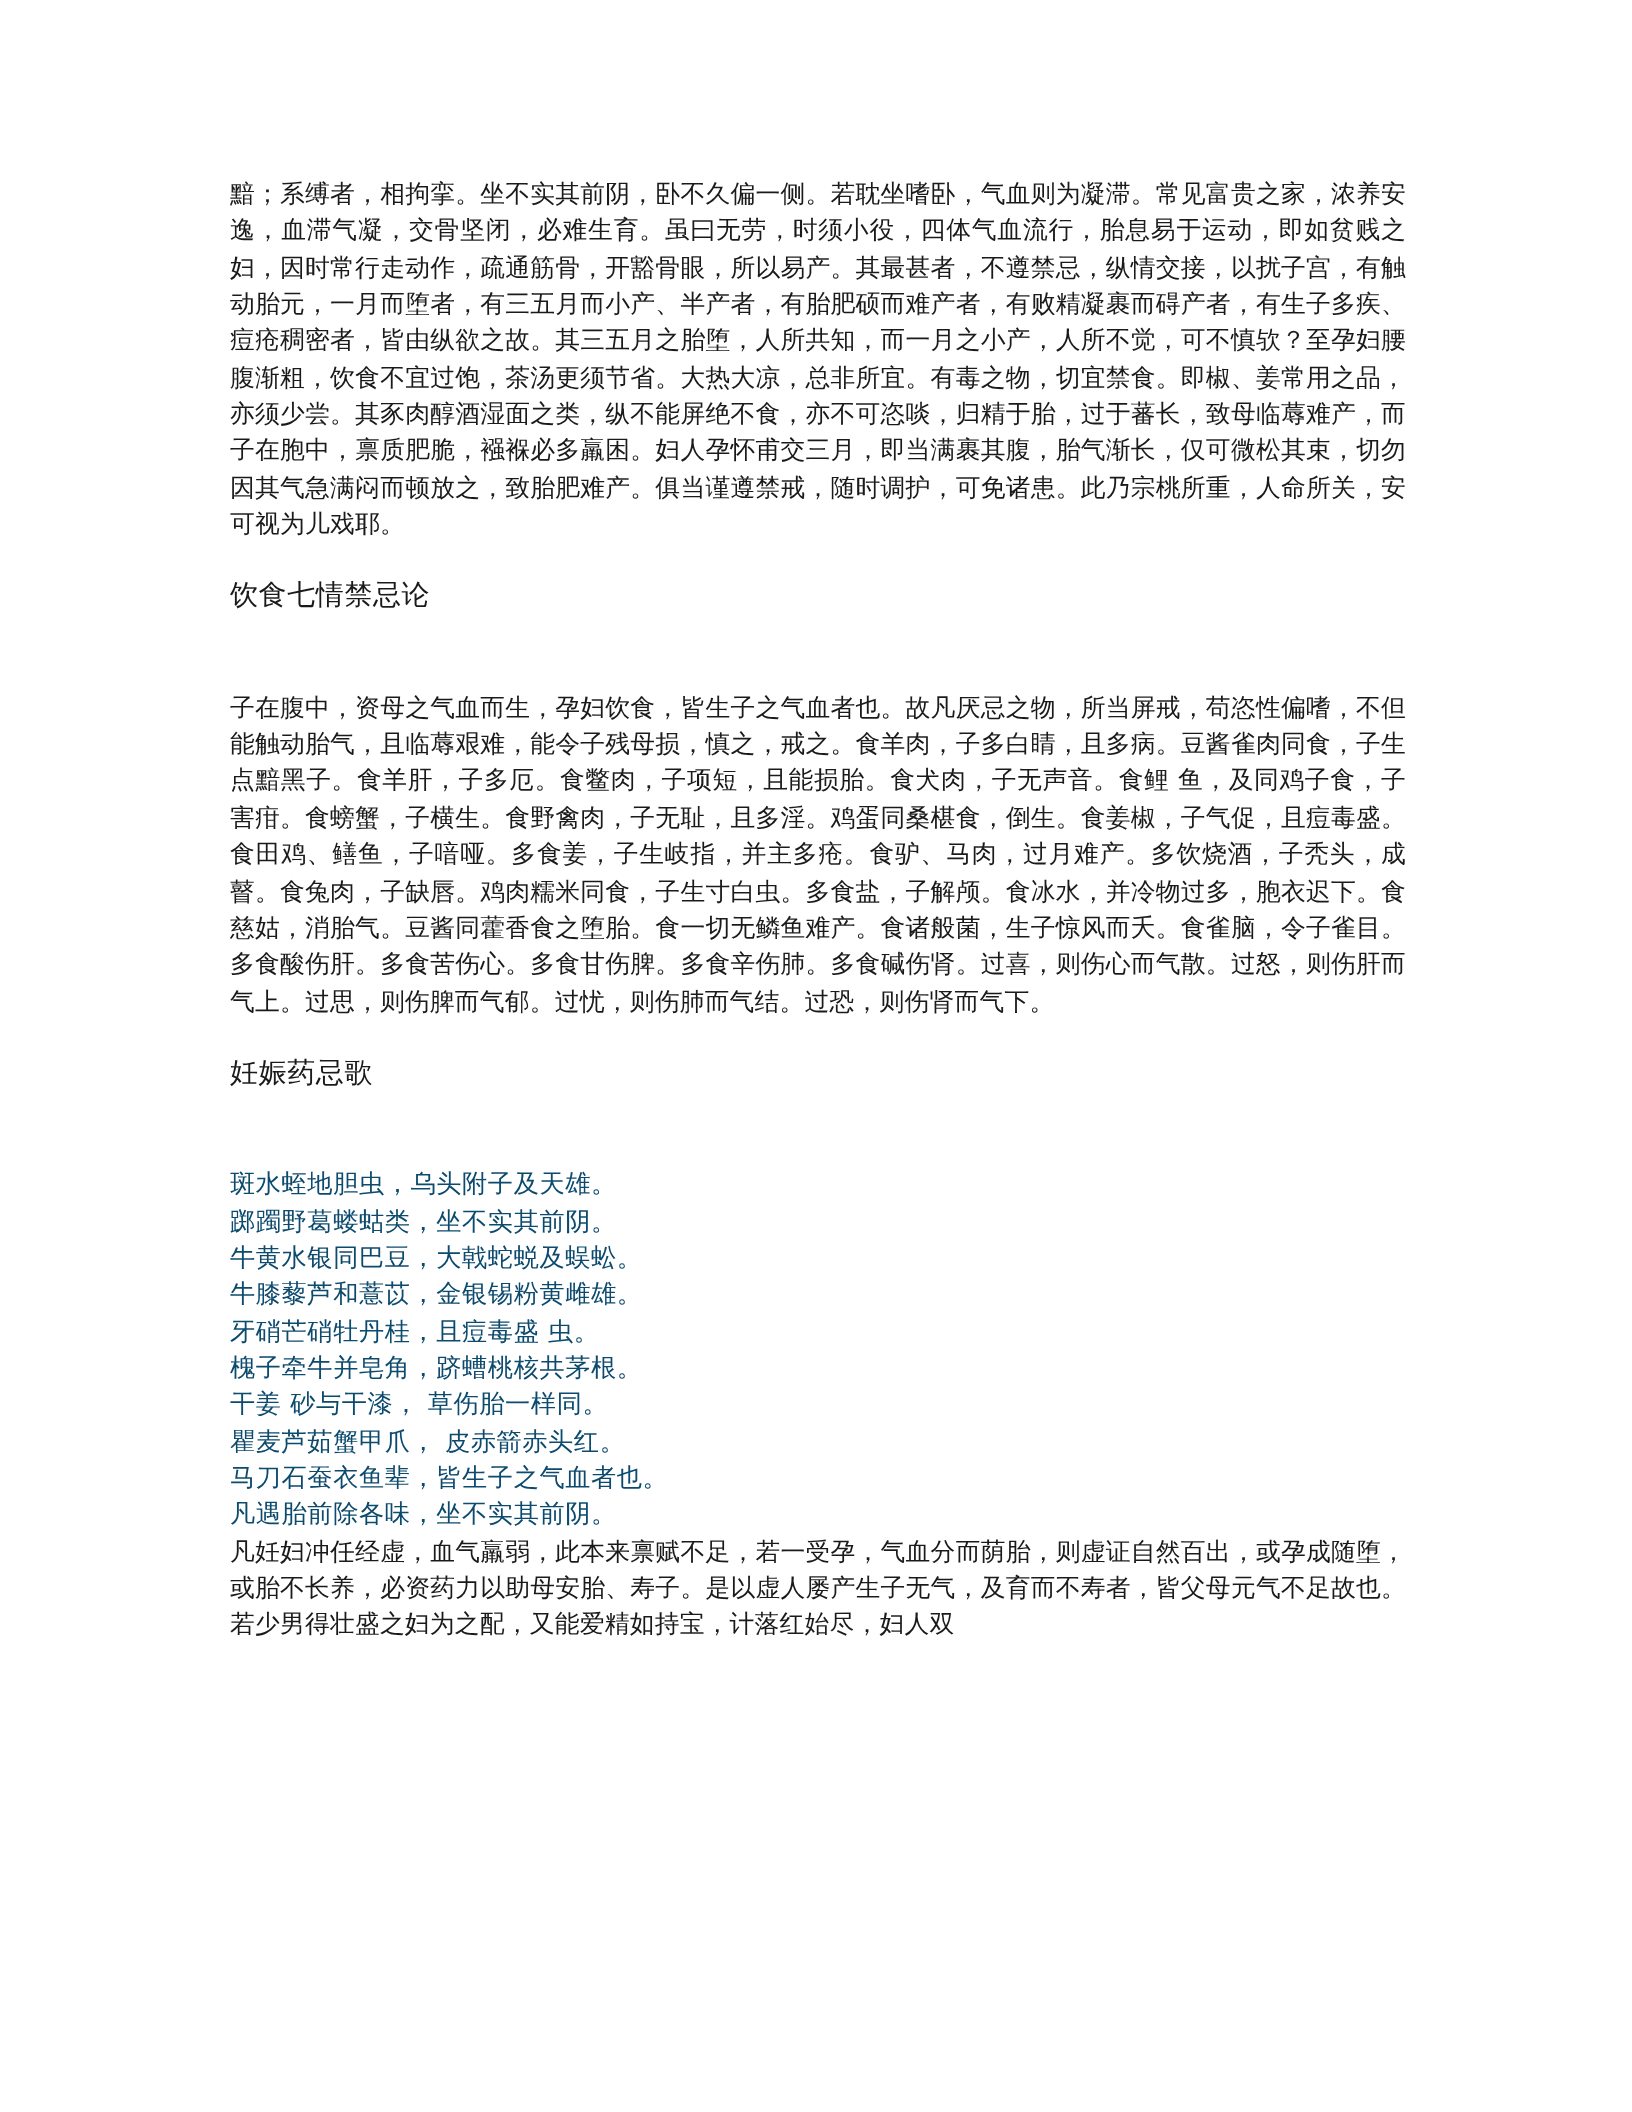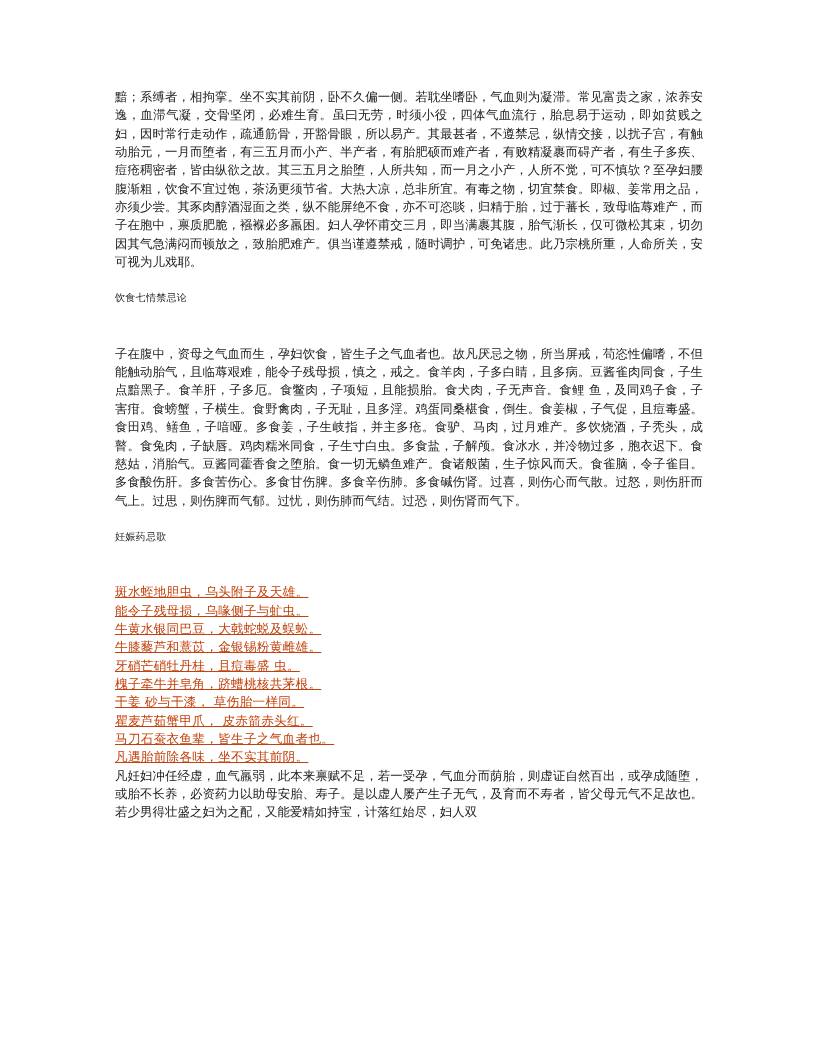--- a/index.html
+++ b/index.html
@@ -32,39 +32,38 @@
     text-justify: inter-ideograph;
     margin: 0;
     letter-spacing: 0.1px;
     color: #1a1a1a;
     word-break: break-all;
   }
   .para-gap-after {
     margin-bottom: 18px;
   }
   .heading {
-    font-size: 10px;
+    font-size: 14px;
     line-height: 18.35px;
     margin: 0;
     font-weight: normal;
     color: #1a1a1a;
     letter-spacing: 0.3px;
   }
   .heading-block {
     margin-top: 18px;
     margin-bottom: 37px;
   }
   .verse {
     font-size: 12.6px;
     line-height: 18.35px;
     margin: 0;
-    color: #c2410c;
+    color: #0c4a6e;
     letter-spacing: 0.3px;
     white-space: pre-wrap;
-    text-decoration: underline;
   }
   .verse-block {
     margin-bottom: 0;
   }
 </style>
 </head>
 <body>
 
 <div id="page">
   <div class="doc-body">
@@ -76,21 +75,21 @@
     </div>
 
     <p class="para">子在腹中，资母之气血而生，孕妇饮食，皆生子之气血者也。故凡厌忌之物，所当屏戒，苟恣性偏嗜，不但能触动胎气，且临蓐艰难，能令子残母损，慎之，戒之。食羊肉，子多白睛，且多病。豆酱雀肉同食，子生点黯黑子。食羊肝，子多厄。食鳖肉，子项短，且能损胎。食犬肉，子无声音。食鲤 鱼，及同鸡子食，子害疳。食螃蟹，子横生。食野禽肉，子无耻，且多淫。鸡蛋同桑椹食，倒生。食姜椒，子气促，且痘毒盛。食田鸡、鳝鱼，子喑哑。多食姜，子生岐指，并主多疮。食驴、马肉，过月难产。多饮烧酒，子秃头，成瞽。食兔肉，子缺唇。鸡肉糯米同食，子生寸白虫。多食盐，子解颅。食冰水，并冷物过多，胞衣迟下。食慈姑，消胎气。豆酱同藿香食之堕胎。食一切无鳞鱼难产。食诸般菌，生子惊风而夭。食雀脑，令子雀目。多食酸伤肝。多食苦伤心。多食甘伤脾。多食辛伤肺。多食碱伤肾。过喜，则伤心而气散。过怒，则伤肝而气上。过思，则伤脾而气郁。过忧，则伤肺而气结。过恐，则伤肾而气下。</p>
 
     <div class="heading-block">
       <h2 class="heading">妊娠药忌歌</h2>
     </div>
 
     <div class="verse-block">
       <div class="verse">斑水蛭地胆虫，乌头附子及天雄。</div>
-      <div class="verse">能令子残母损，乌喙侧子与虻虫。</div>
+      <div class="verse">踯躅野葛蝼蛄类，坐不实其前阴。</div>
       <div class="verse">牛黄水银同巴豆，大戟蛇蜕及蜈蚣。</div>
       <div class="verse">牛膝藜芦和薏苡，金银锡粉黄雌雄。</div>
       <div class="verse">牙硝芒硝牡丹桂，且痘毒盛 虫。</div>
       <div class="verse">槐子牵牛并皂角，跻螬桃核共茅根。</div>
       <div class="verse">干姜 砂与干漆， 草伤胎一样同。</div>
       <div class="verse">瞿麦芦茹蟹甲爪， 皮赤箭赤头红。</div>
       <div class="verse">马刀石蚕衣鱼辈，皆生子之气血者也。</div>
       <div class="verse">凡遇胎前除各味，坐不实其前阴。</div>
     </div>
 

